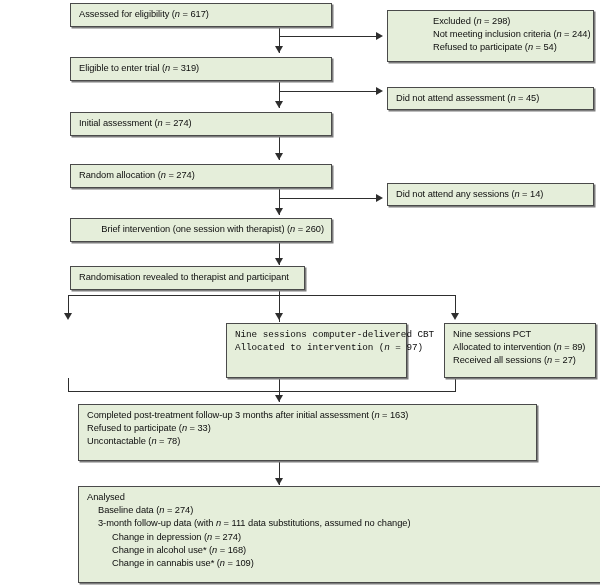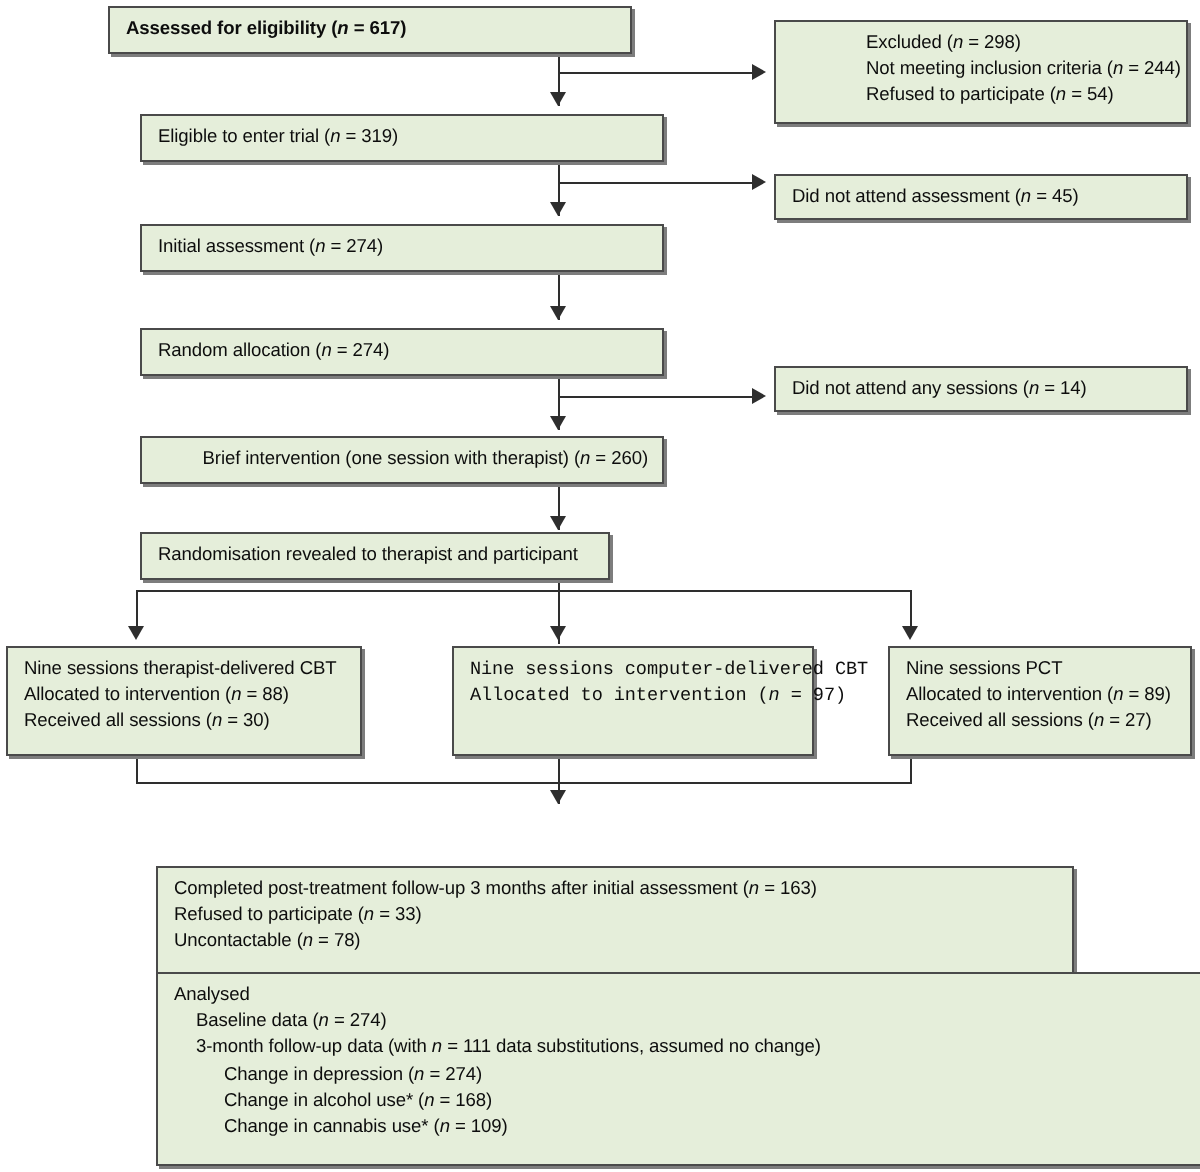--- a/index.html
+++ b/index.html
@@ -102,21 +102,21 @@
 
   <div class="vline" style="left:68px; top:378px; height:14px;"></div>
   <div class="vline" style="left:455px; top:378px; height:14px;"></div>
   <div class="hline" style="left:68px; top:391px; width:388px;"></div>
   <div class="vline" style="left:279px; top:378px; height:24px;"></div>
   <div class="arrow-down" style="left:275px; top:395px;"></div>
 
   <div class="vline" style="left:279px; top:461px; height:24px;"></div>
   <div class="arrow-down" style="left:275px; top:478px;"></div>
 
-  <div class="box" style="left:54px; top:3px; width:262px; height:24px;font-weight:bold;">
+  <div class="box" style="left:70px; top:3px; width:262px; height:24px;">
     <span class="ln"><span>Assessed for eligibility (</span><span class="ital">n</span><span> = 617)</span></span>
   </div>
 
   <div class="box" style="left:70px; top:57px; width:262px; height:24px;">
     <span class="ln"><span>Eligible to enter trial (</span><span class="ital">n</span><span> = 319)</span></span>
   </div>
 
   <div class="box" style="left:70px; top:112px; width:262px; height:24px;">
     <span class="ln"><span>Initial assessment (</span><span class="ital">n</span><span> = 274)</span></span>
   </div>
@@ -140,38 +140,33 @@
   </div>
 
   <div class="box" style="left:387px; top:87px; width:207px; height:23px;">
     <span class="ln"><span>Did not attend assessment (</span><span class="ital">n</span><span> = 45)</span></span>
   </div>
 
   <div class="box" style="left:387px; top:183px; width:207px; height:23px;">
     <span class="ln"><span>Did not attend any sessions (</span><span class="ital">n</span><span> = 14)</span></span>
   </div>
 
-  <div class="box" style="left:3px; top:323px; width:178px; height:55px;">
-    <span class="ln"><span>Nine sessions therapist-delivered CBT</span></span>
-    <span class="ln"><span>Allocated to intervention (</span><span class="ital">n</span><span> = 88)</span></span>
-    <span class="ln"><span>Received all sessions (</span><span class="ital">n</span><span> = 30)</span></span>
-  </div>
 
   <div class="box" style="left:226px; top:323px; width:181px; height:55px;font-family:Liberation Mono, monospace;">
     <span class="ln"><span>Nine sessions computer-delivered CBT</span></span>
     <span class="ln"><span>Allocated to intervention (</span><span class="ital">n</span><span> = 97)</span></span>
   </div>
 
   <div class="box" style="left:444px; top:323px; width:152px; height:55px;">
     <span class="ln"><span>Nine sessions PCT</span></span>
     <span class="ln"><span>Allocated to intervention (</span><span class="ital">n</span><span> = 89)</span></span>
     <span class="ln"><span>Received all sessions (</span><span class="ital">n</span><span> = 27)</span></span>
   </div>
 
-  <div class="box" style="left:78px; top:404px; width:459px; height:57px;margin-top:29px;">
+  <div class="box" style="left:78px; top:404px; width:459px; height:57px;">
     <span class="ln"><span>Completed post-treatment follow-up 3 months after initial assessment (</span><span class="ital">n</span><span> = 163)</span></span>
     <span class="ln"><span>Refused to participate (</span><span class="ital">n</span><span> = 33)</span></span>
     <span class="ln"><span>Uncontactable (</span><span class="ital">n</span><span> = 78)</span></span>
   </div>
 
   <div class="box" style="left:78px; top:486px; width:528px; height:97px;">
     <span class="ln"><span>Analysed</span></span>
     <span class="ln ind1"><span>Baseline data (</span><span class="ital">n</span><span> = 274)</span></span>
     <span class="ln ind1"><span>3-month follow-up data (with </span><span class="ital">n</span><span> = 111 data substitutions, assumed no change)</span></span>
     <span class="ln ind2"><span>Change in depression (</span><span class="ital">n</span><span> = 274)</span></span>

